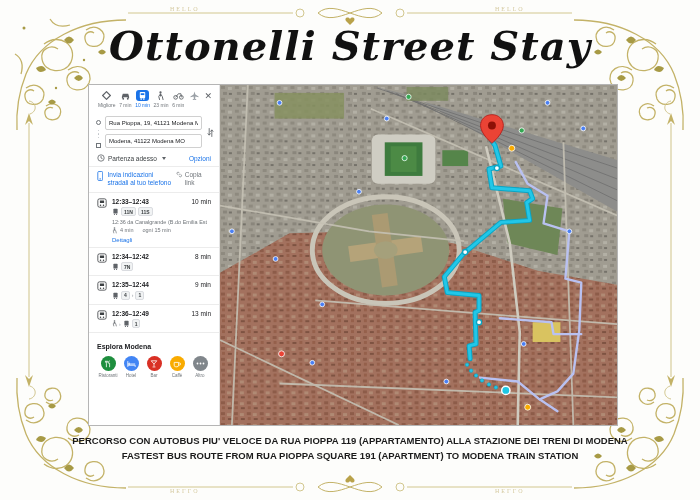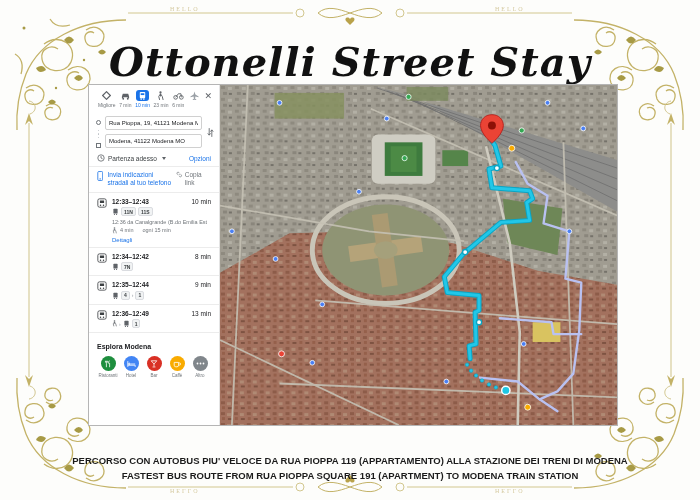--- a/index.html
+++ b/index.html
@@ -17,21 +17,21 @@
   .corner.br{bottom:6px;right:10px;transform:scale(-1,-1);}
   .edge-h{position:absolute;left:0;width:700px;height:30px;pointer-events:none;}
   .edge-h.top{top:0;}
   .edge-h.bottom{bottom:0;transform:scaleY(-1);}
   .edge-v{position:absolute;top:95px;width:22px;height:310px;pointer-events:none;}
   .edge-v.left{left:18px;}
   .edge-v.right{right:18px;transform:scaleX(-1);}
   .border-word{font-size:6px;letter-spacing:2px;fill:#d5caa0;font-family:"Liberation Serif",serif;}
   
   .page-title{
-    position:absolute;top:38px;left:0;width:700px;text-align:center;
+    position:absolute;top:22px;left:0;width:700px;text-align:center;
     font-family:"DejaVu Serif","Liberation Serif",serif;
     font-style:italic;font-weight:700;font-size:40px;color:#111;
     letter-spacing:1px;
   }
   
   .shot{
     position:absolute;left:88px;top:84px;width:530px;height:342px;
     border:1px solid #b5b5b5;background:#fff;display:flex;box-sizing:border-box;
   }
   .panel{
@@ -87,21 +87,20 @@
   .exitem{display:flex;flex-direction:column;align-items:center;gap:2px;cursor:pointer;width:20px;}
   .excirc{width:15px;height:15px;border-radius:50%;display:flex;align-items:center;justify-content:center;}
   .exitem .exlbl{font-size:4.5px;color:#70757a;white-space:nowrap;}
   .ex0{background:#1e8e3e;} .ex1{background:#4285f4;} .ex2{background:#d93025;}
   .ex3{background:#f9ab00;} .ex4{background:#80868b;}
   
   .caption{
     position:absolute;top:434px;left:30px;width:640px;text-align:center;
     font-weight:bold;font-size:9.5px;line-height:1.55;color:#1b1b1b;
     font-family:"Liberation Sans",sans-serif;
-    margin-top:20px;
   }
 </style>
 </head>
 <body>
 
 <div class="corner tl">
   <svg viewBox="0 0 118 118">
     <g fill="none" stroke="#c3b267" stroke-width="1.3">
       <path d="M116,6 C70,6 30,26 16,60 C8,80 6,98 7,116"></path>
       <path d="M34,30 c16,-12 34,2 27,18 c-6,13 -27,11 -29,-3 c-2,-10 9,-15 16,-10"></path>

